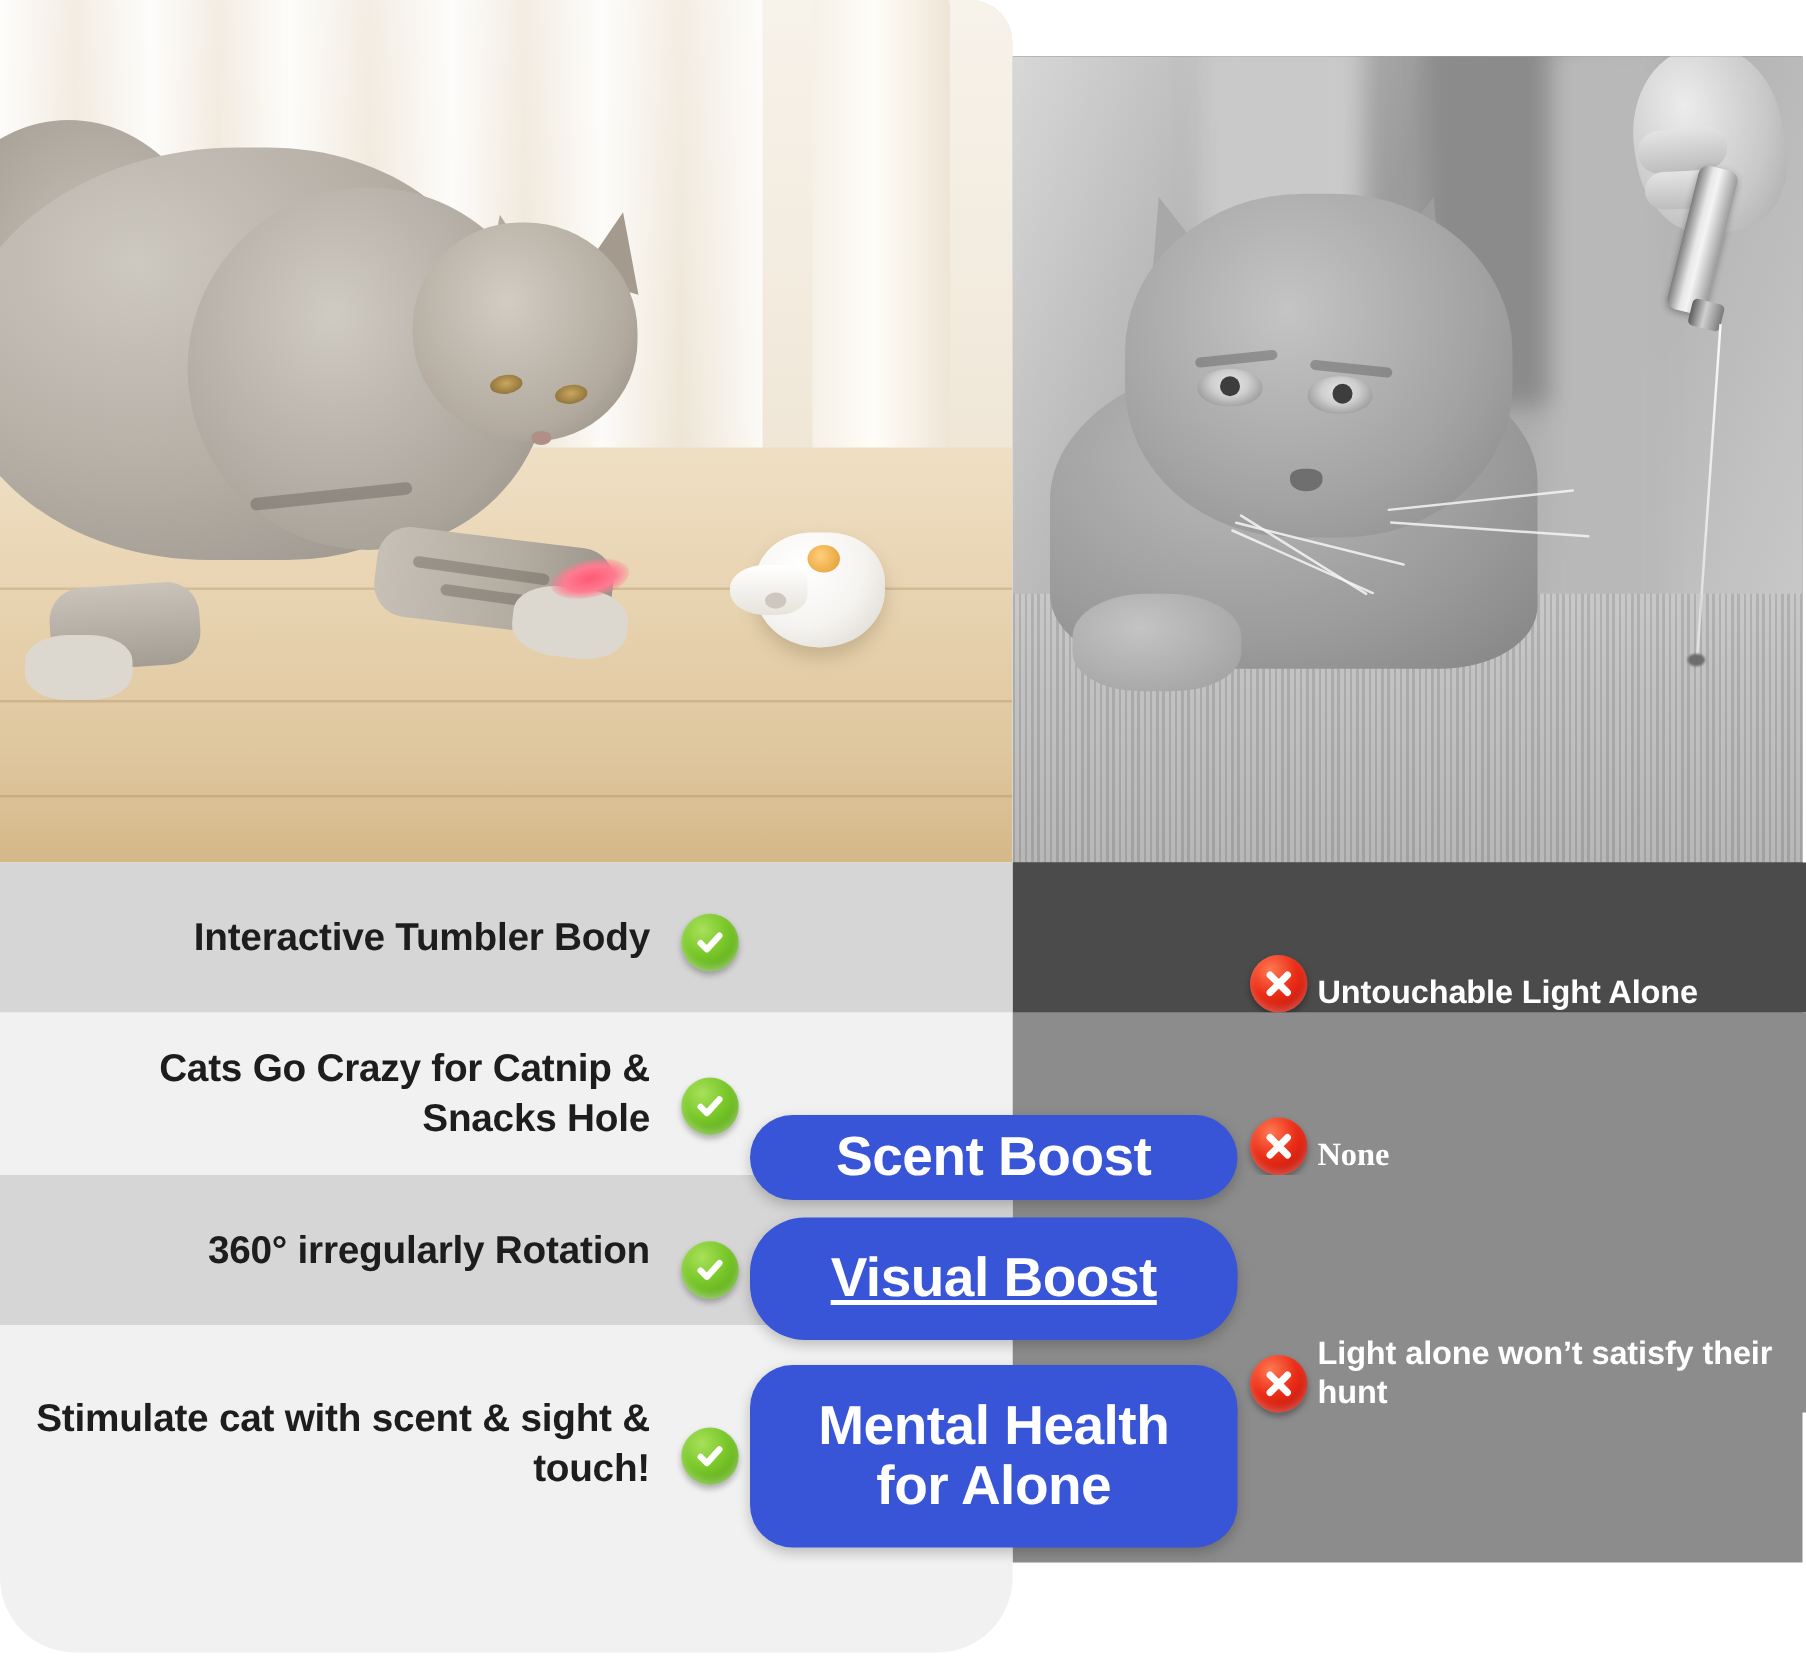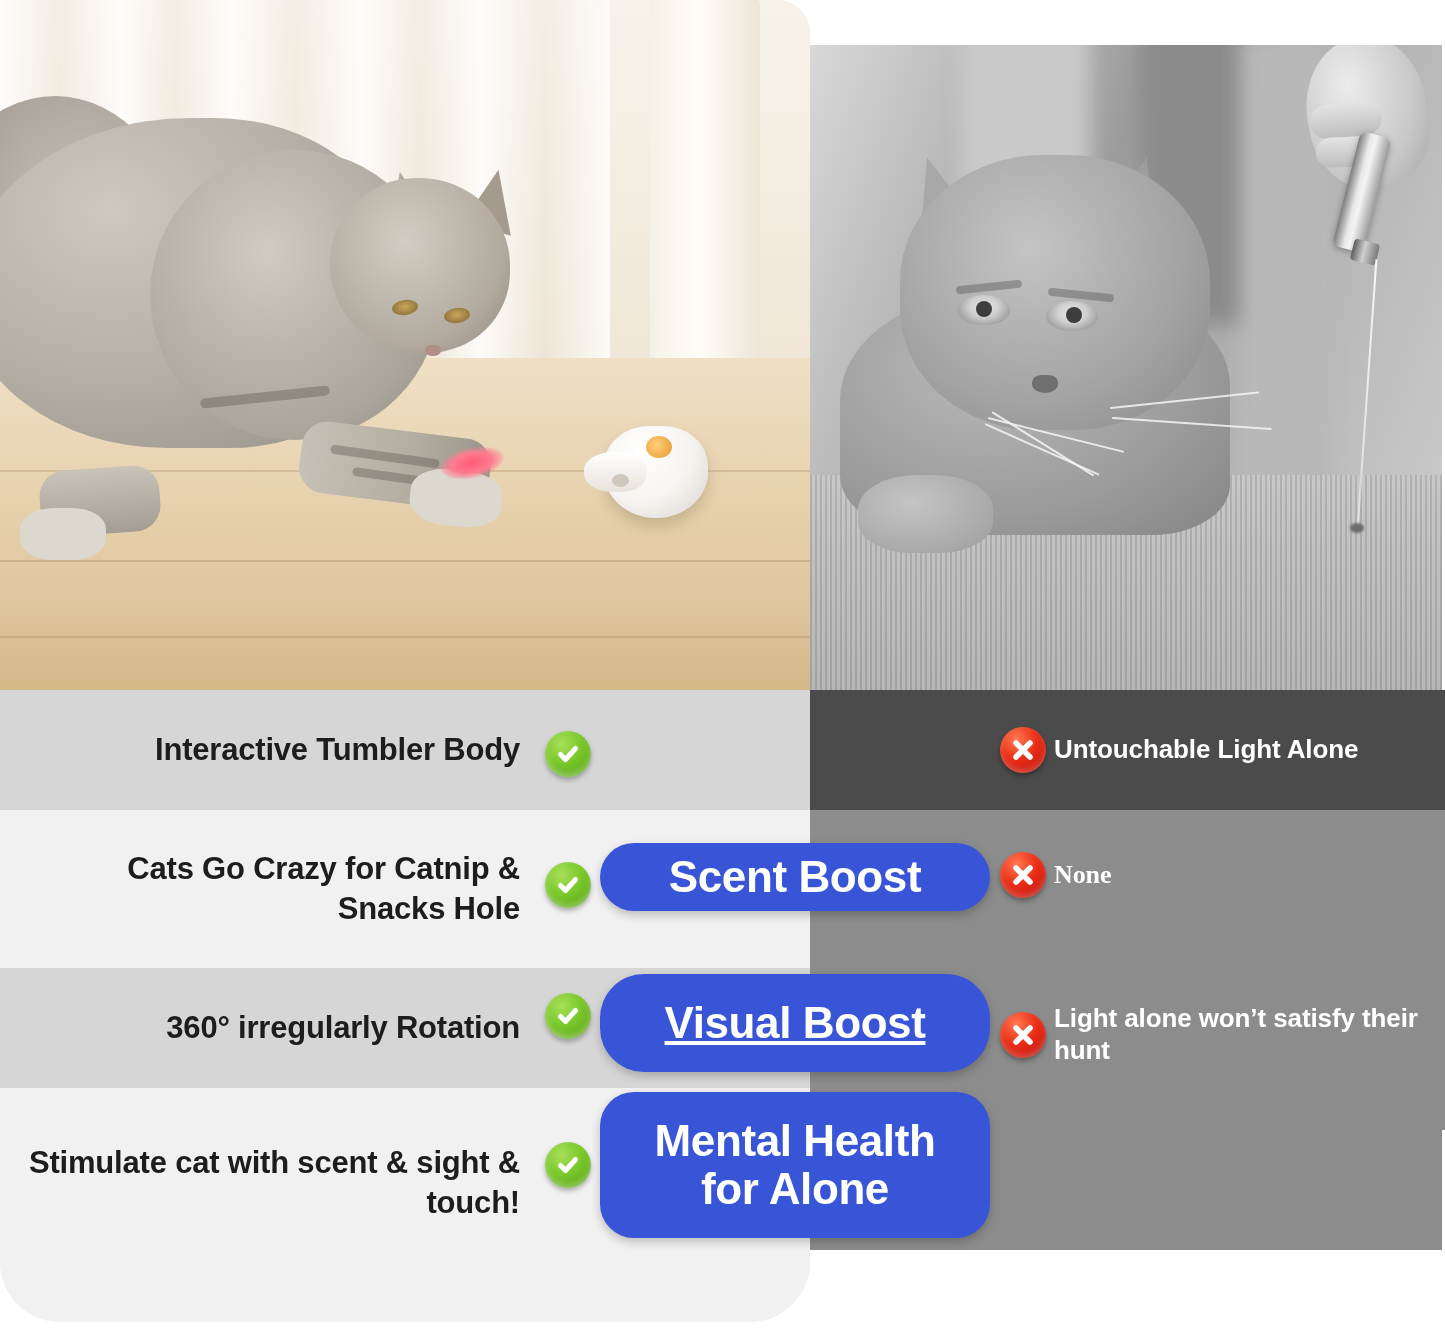--- a/index.html
+++ b/index.html
@@ -127,21 +127,21 @@
   .lrow{position:relative;width:810px;display:flex;align-items:center;box-sizing:border-box;}
   .lrow.shade-a{background:#d6d6d6;}
   .lrow.shade-b{background:#f1f1f1;}
   .feature-text{
     padding-left:20px;padding-right:10px;width:530px;box-sizing:border-box;
     font-size:31px;line-height:1.30;color:#1d1d1d;font-weight:700;
     letter-spacing:-0.2px;
   }
 
   #rows-right{position:absolute;left:810px;top:690px;width:635px;z-index:2;}
-  .rrow{position:relative;width:635px;display:flex;align-items:center;box-sizing:border-box;}
+  .rrow{position:relative;width:635px;display:flex;align-items:flex-end;box-sizing:border-box;}
   .rrow.shade-a{background:#4b4b4b;}
   .rrow.shade-b{background:#8c8c8c;}
   .con-text{
     font-size:26px;line-height:1.22;color:#ffffff;font-weight:700;
     letter-spacing:-0.1px;width:430px;padding-right:4px;
   }
 
   
   .rshadow{position:absolute;left:0;width:635px;height:16px;
     background:linear-gradient(180deg,rgba(0,0,0,.45),rgba(0,0,0,0));z-index:3;pointer-events:none;}
@@ -289,36 +289,36 @@
         <div class="toy-hole"></div>
       </div>
     </div>
 
     <div id="rows-left">
 
       <div class="lrow shade-a" style="height:120px;">
         <div class="feature-text">Interactive Tumbler Body</div>
       </div>
 
-      <div class="lrow shade-b" style="height:158px;">
+      <div class="lrow shade-b" style="height:130px;">
         <div class="feature-text">Cats Go Crazy for Catnip &amp; Snacks Hole</div>
       </div>
 
       <div class="lrow shade-a" style="height:120px;">
         <div class="feature-text">360° irregularly Rotation</div>
       </div>
 
       <div class="lrow shade-b" style="height:190px;">
         <div class="feature-text">Stimulate cat with scent &amp; sight &amp; touch!</div>
       </div>
     </div>
   </div>
 
 
-  <div class="pill" style="left:600px;top:843px;width:390px;height:68px;">
+  <div class="pill" style="left:600px;top:892px;width:390px;height:68px;">
     <span>Scent Boost</span>
   </div>
 
   <div class="pill" style="left:600px;top:974px;width:390px;height:98px;text-decoration:underline;">
     <span>Visual Boost</span>
   </div>
 
   <div class="pill two-line" style="left:600px;top:1092px;width:390px;height:146px;flex-direction:column;">
     <span>Mental Health</span>
     <span>for Alone</span>

